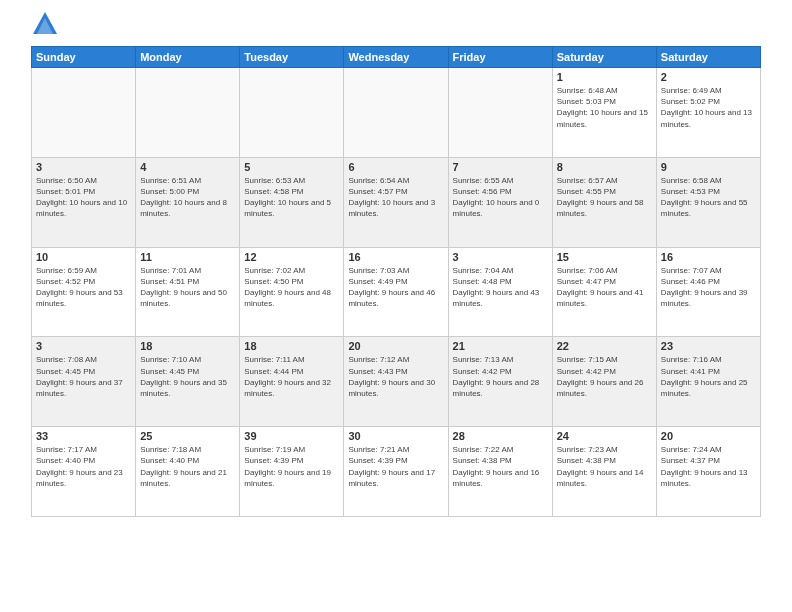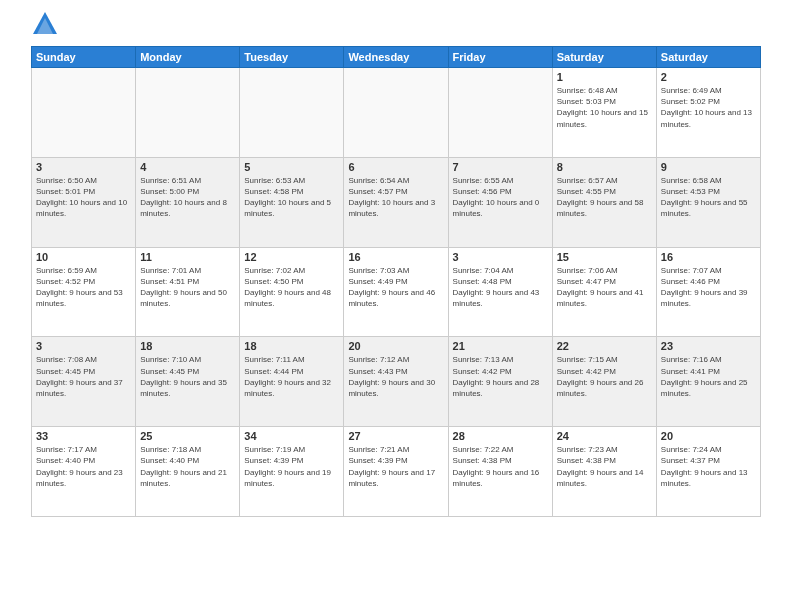--- a/index.html
+++ b/index.html
@@ -236,25 +236,25 @@
         <tr>
           <td>
             <span class="day-number">33</span>
             <div class="day-info">Sunrise: 7:17 AM<br>Sunset: 4:40 PM<br>Daylight: 9 hours and 23 minutes.</div>
           </td>
           <td>
             <span class="day-number">25</span>
             <div class="day-info">Sunrise: 7:18 AM<br>Sunset: 4:40 PM<br>Daylight: 9 hours and 21 minutes.</div>
           </td>
           <td>
-            <span class="day-number">34</span>
+            <span class="day-number">39</span>
             <div class="day-info">Sunrise: 7:19 AM<br>Sunset: 4:39 PM<br>Daylight: 9 hours and 19 minutes.</div>
           </td>
           <td>
-            <span class="day-number">27</span>
+            <span class="day-number">30</span>
             <div class="day-info">Sunrise: 7:21 AM<br>Sunset: 4:39 PM<br>Daylight: 9 hours and 17 minutes.</div>
           </td>
           <td>
             <span class="day-number">28</span>
             <div class="day-info">Sunrise: 7:22 AM<br>Sunset: 4:38 PM<br>Daylight: 9 hours and 16 minutes.</div>
           </td>
           <td>
             <span class="day-number">24</span>
             <div class="day-info">Sunrise: 7:23 AM<br>Sunset: 4:38 PM<br>Daylight: 9 hours and 14 minutes.</div>
           </td>

